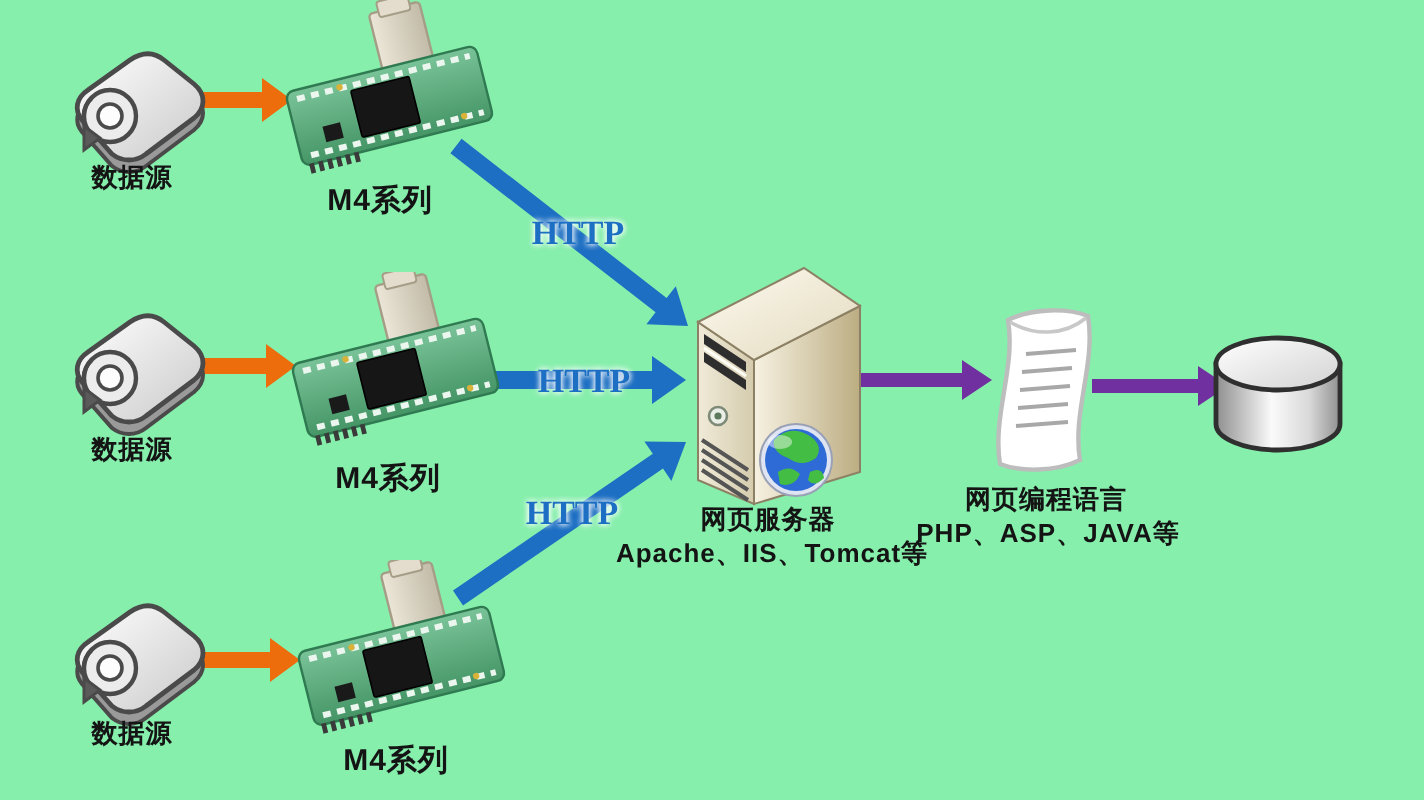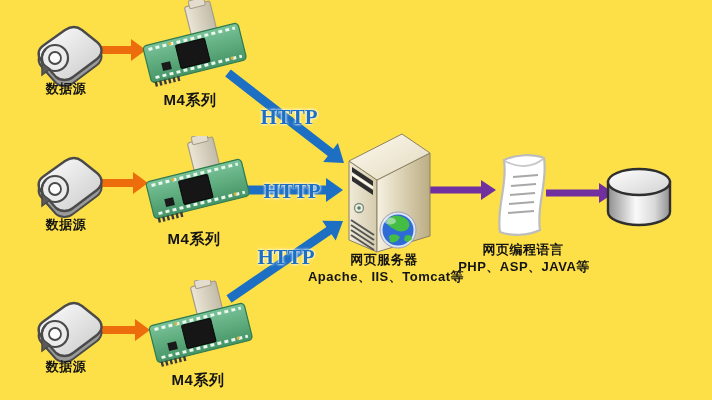--- a/index.html
+++ b/index.html
@@ -1,29 +1,29 @@
 <!DOCTYPE html>
 <html style="--orange: #ED6C0C; --blue: #1C6FC3; --purple: #7030A0; --label: #141414; --pcb_green: #4FA573; --server_beige: #E9E2CE; --db_gray: #C9C9C9;"><head>
 <meta charset="utf-8">
 <style>
   html,body{margin:0;padding:0;background:#fff;}
   #canvas{
-    position:relative;width:712px;height:400px;background:#fde047;overflow:hidden;
+    position:relative;width:712px;height:400px;background:#86efac;overflow:hidden;
     font-family:"Liberation Sans", sans-serif;
   }
   .icon{position:absolute;}
   .label{
     position:absolute;transform:translateX(-50%);
     font-weight:bold;font-size:13px;color:#141414;white-space:nowrap;text-align:center;
     letter-spacing:.5px;
   }
   .label-lg{font-size:15px;text-align:right;}
   .http-label{
     position:absolute;transform:translate(-50%,-50%);
-    font-family:"Liberation Serif", serif;font-weight:bold;font-size:21px;
+    font-family:"Liberation Serif", serif;font-weight:bold;font-size:17px;
     color:var(--blue);white-space:nowrap;
     text-shadow:0 0 3px #fff,0 0 3px #fff;
   }
   #arrow-layer{position:absolute;left:0;top:0;}
 </style>
 </head>
 <body>
 
 <div id="canvas">
 

